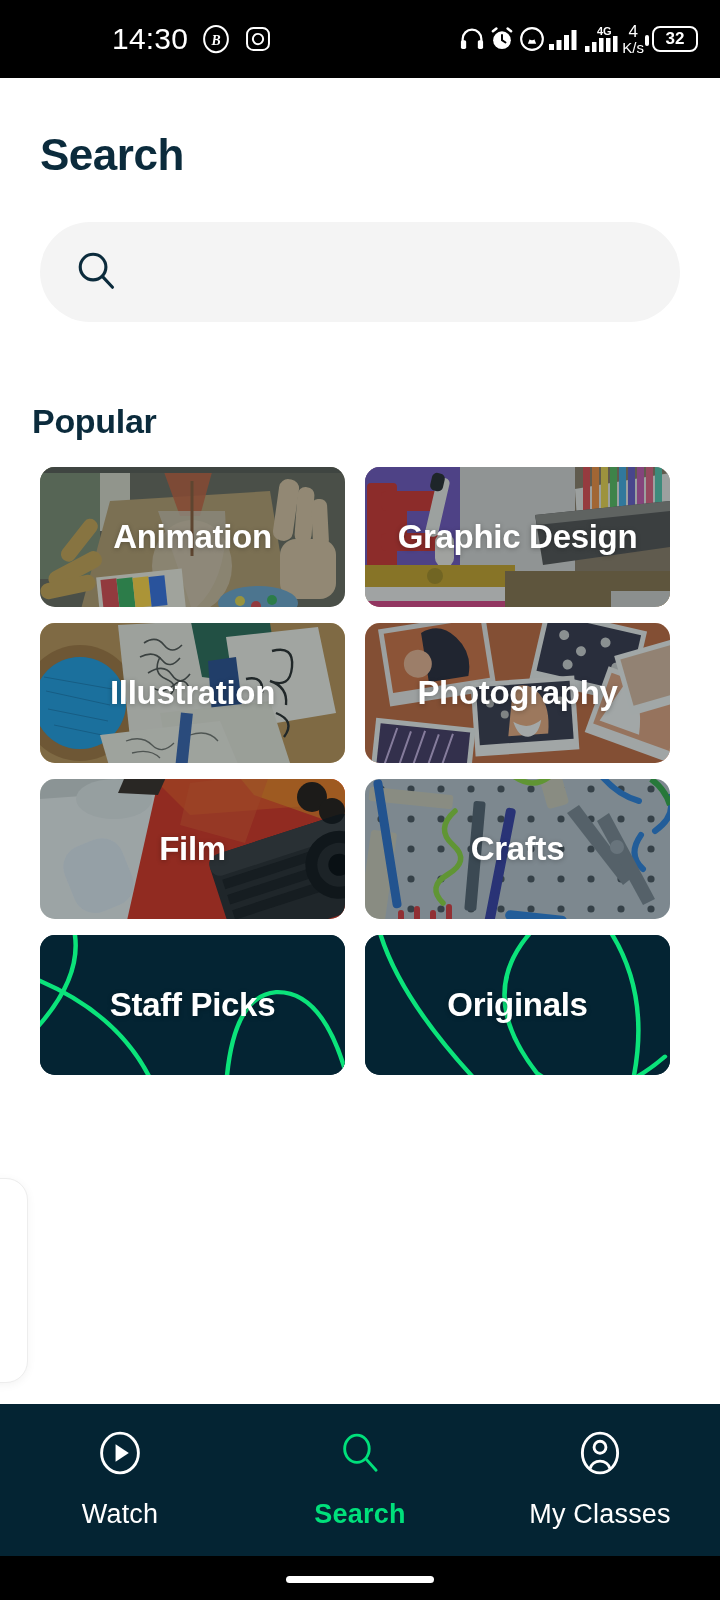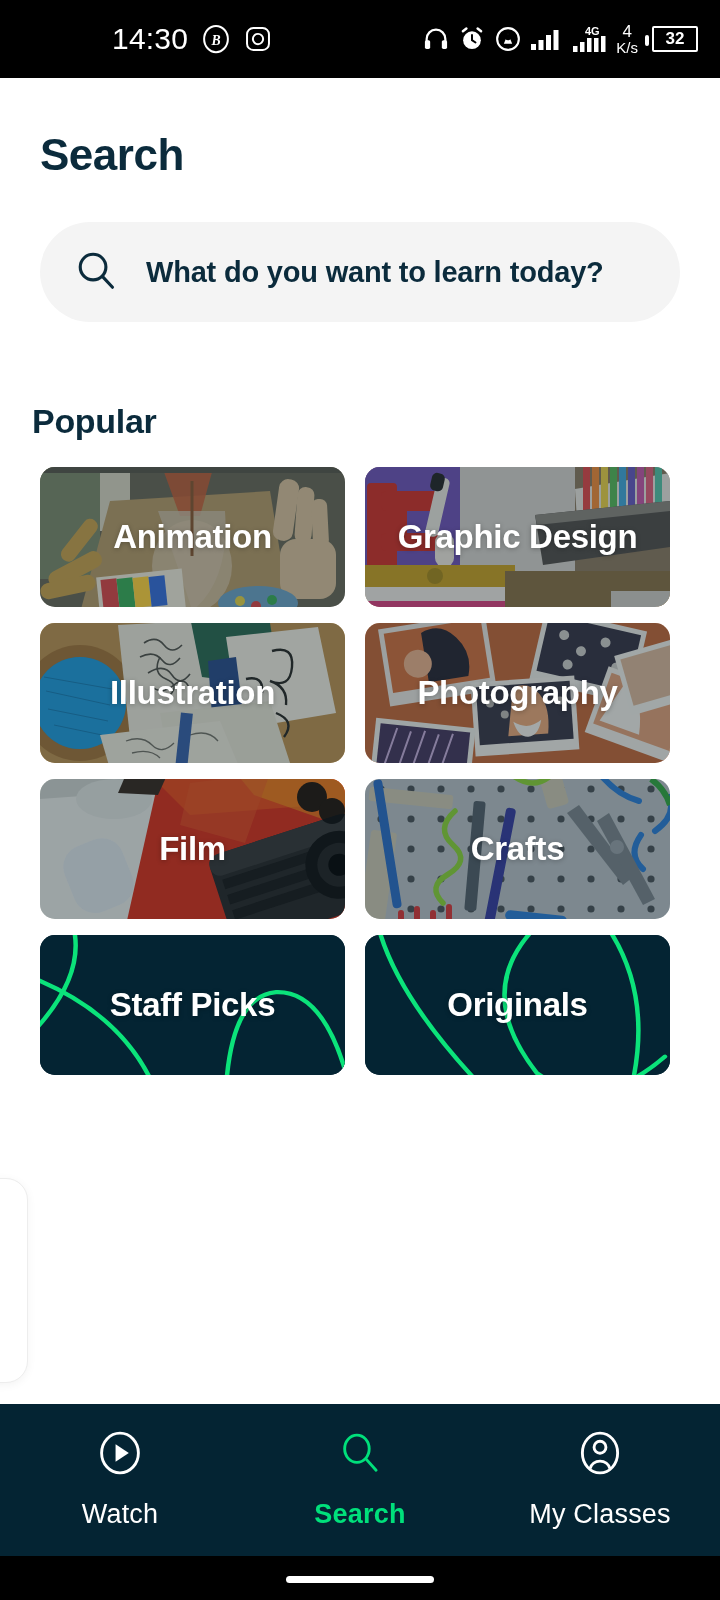--- a/index.html
+++ b/index.html
@@ -12,28 +12,28 @@
   #screen { position:relative; width:720px; height:1600px; background:#737373; overflow:hidden; }
 
   
   .statusbar {
     position:absolute; top:0; left:0; width:720px; height:78px;
     background:#000000; display:flex; align-items:center;
     padding:0 22px; color:#ffffff;
   }
   .sb-left { display:flex; align-items:center; gap:13px; margin-left:90px; }
   .sb-time { font-size:30px; font-weight:400; letter-spacing:.2px; line-height:1; }
-  .sb-right { margin-left:auto; display:flex; align-items:center; gap:8px; }
+  .sb-right { margin-left:auto; display:flex; align-items:center; gap:2px; }
   .sb-ico { display:flex; align-items:center; justify-content:center; }
   .netspeed { display:flex; flex-direction:column; align-items:center; line-height:1; margin-left:-2px;}
   .netspeed .n { font-size:17px; }
   .netspeed .u { font-size:15px; }
   .battery {
     position:relative; width:46px; height:26px; border:2.5px solid #ffffff;
-    border-radius:2px; display:flex; align-items:center; justify-content:center;
+    border-radius:8px; display:flex; align-items:center; justify-content:center;
     margin-left:6px;
   }
   .battery:before {
     content:""; position:absolute; left:-9px; top:7px; width:4px; height:11px;
     background:#ffffff; border-radius:2px;
   }
   .battery span { font-size:17px; font-weight:700; color:#ffffff; }
 
   
   .page { position:absolute; top:78px; left:0; width:720px; height:1522px; background:#fff; }
@@ -182,21 +182,20 @@
 
     <div class="page-title">Search</div>
 
     <div class="searchbar">
       <span class="mag">
         <svg width="44" height="44" viewBox="0 0 24 24">
             <circle cx="10.4" cy="10.4" r="7" fill="none" stroke="#0B2B3C" stroke-width="1.7"></circle>
             <line x1="15.6" y1="15.6" x2="21" y2="21.4" stroke="#0B2B3C" stroke-width="1.7" stroke-linecap="round"></line>
           </svg>
       </span>
-      <input class="search-ph" type="text" placeholder="What do you want to learn today?" style="">
     </div>
 
     <div class="section-title">Popular</div>
 
     <div class="grid">
 
       <div class="cat-card">
         <div class="cat-bg">
           <svg width="100%" height="100%" viewBox="0 0 305 152" preserveAspectRatio="xMidYMid slice">
             <rect width="305" height="152" fill="#6d6a58"></rect>

